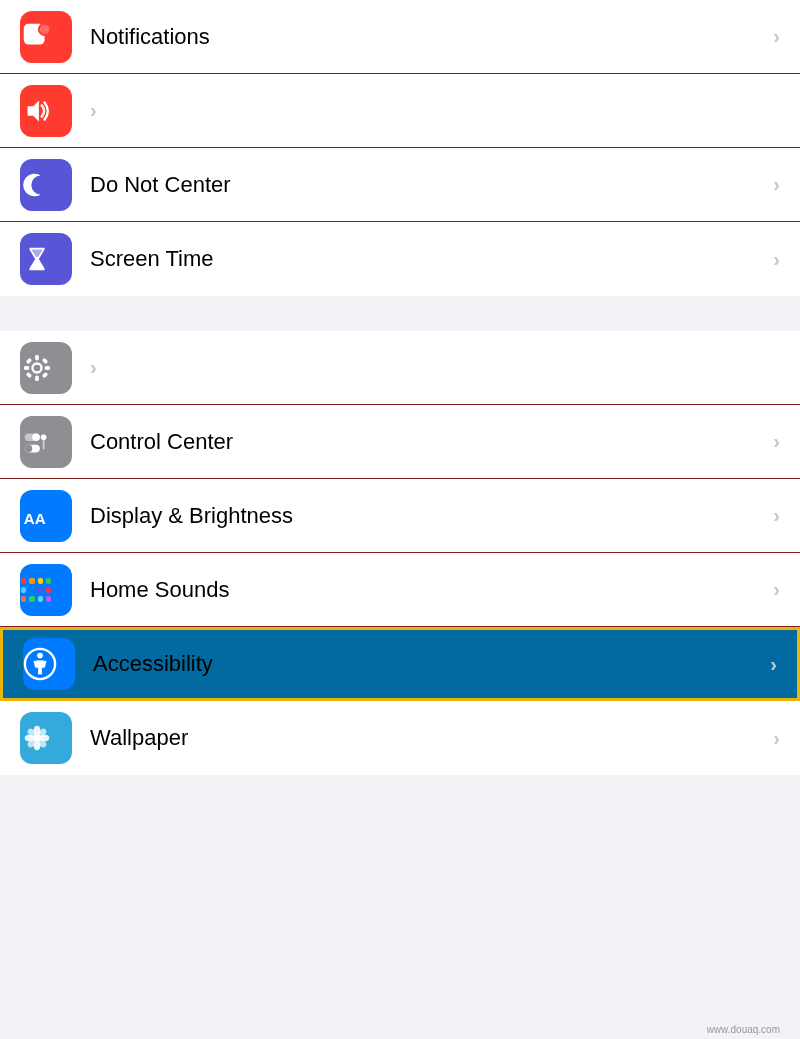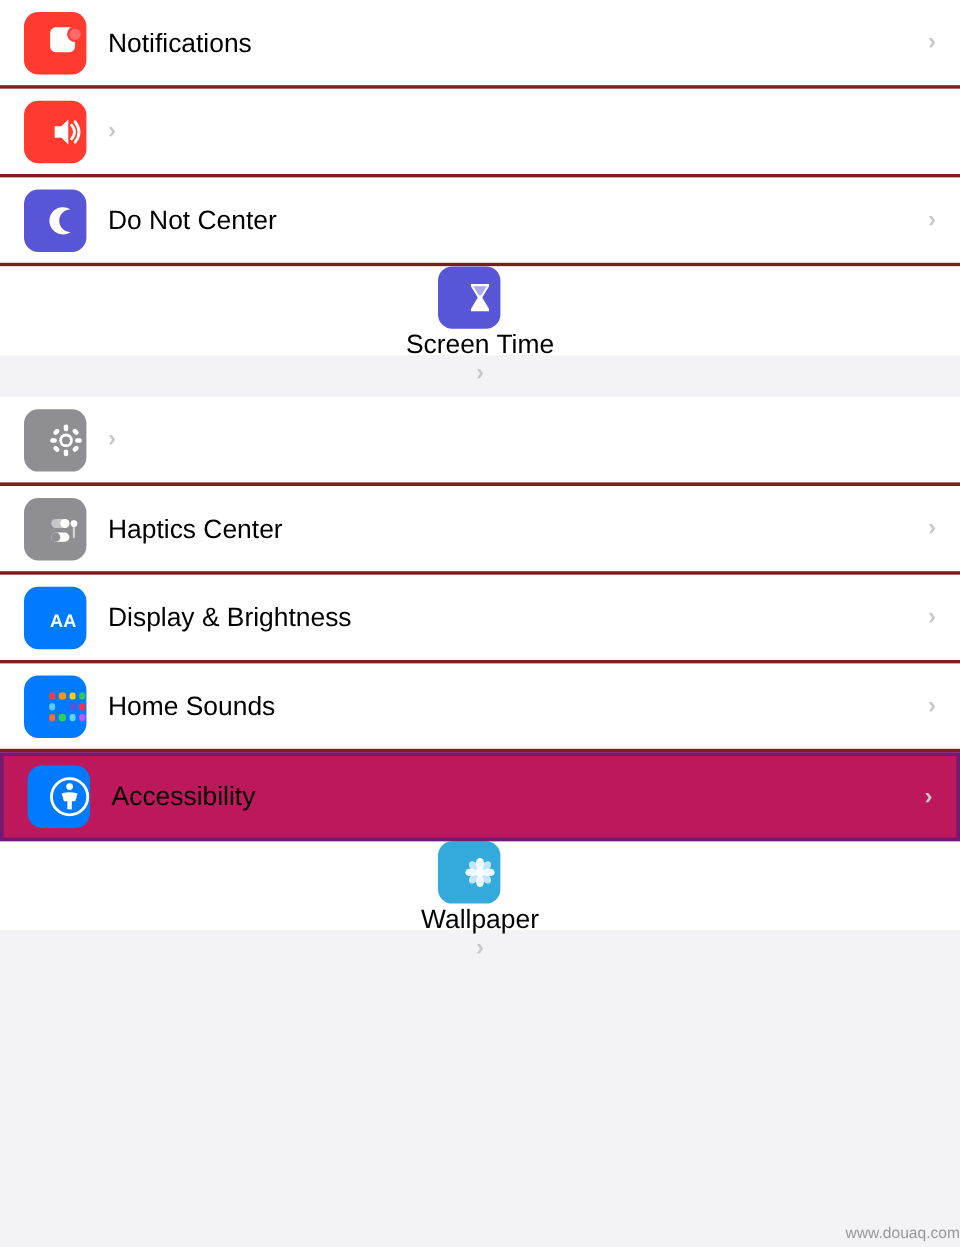--- a/index.html
+++ b/index.html
@@ -29,43 +29,42 @@
       height: 35px;
       background-color: #f2f2f7;
     }
 
     .settings-row {
       display: flex;
       align-items: center;
       background-color: #ffffff;
       padding: 0 20px;
       height: 74px;
-      border-bottom: 3px solid #7f1d1d;
+      border-bottom: 1px solid #7f1d1d;
       cursor: pointer;
       position: relative;
     }
 
     .settings-row:last-child {
       border-bottom: none;
-      flex-direction: column;
     }
 
     .settings-row.highlighted {
-      border: 3px solid #701a75;
-      background-color: #be185d;
+      border: 3px solid #eab308;
+      background-color: #0369a1;
       z-index: 2;
     }
 
     .app-icon {
       width: 52px;
       height: 52px;
       border-radius: 12px;
       display: flex;
       align-items: center;
-      justify-content: flex-end;
+      justify-content: flex-start;
       margin-right: 18px;
       flex-shrink: 0;
     }
 
     .row-label {
       flex: 1;
       font-size: 22px;
       font-weight: 400;
       color: #000000;
     }
@@ -91,22 +90,22 @@
     .app-icon svg {
       width: 34px;
       height: 34px;
       fill: white;
     }
 
     
     .watermark {
       position: absolute;
       bottom: 4px;
-      right: 0;
-      font-size: 13px;
+      right: 20px;
+      font-size: 10px;
       color: #999;
     }
   </style>
 </head>
 <body>
 
 <div class="settings-list">
 
   <div class="section">
 
@@ -190,21 +189,21 @@
         <svg viewBox="0 0 36 36" xmlns="http://www.w3.org/2000/svg">
 
           <rect x="5" y="9" width="16" height="8" rx="4" fill="white" opacity="0.5"></rect>
           <circle cx="17" cy="13" r="4" fill="white"></circle>
           <rect x="5" y="21" width="16" height="8" rx="4" fill="white"></rect>
           <circle cx="9" cy="25" r="4" fill="#8e8e93"></circle>
           <rect x="24" y="10" width="2" height="16" rx="1" fill="white" opacity="0.6"></rect>
           <circle cx="25" cy="13" r="3" fill="white"></circle>
         </svg>
       </div>
-      <span class="row-label">Haptics Center</span>
+      <span class="row-label">Control Center</span>
       <span class="chevron">›</span>
     </div>
 
     <div class="settings-row">
       <div class="app-icon icon-display">
         <svg viewBox="0 0 36 36" xmlns="http://www.w3.org/2000/svg">
 
           <text x="4" y="26" font-size="16" font-weight="700" fill="white" font-family="Arial">AA</text>
         </svg>
       </div>

